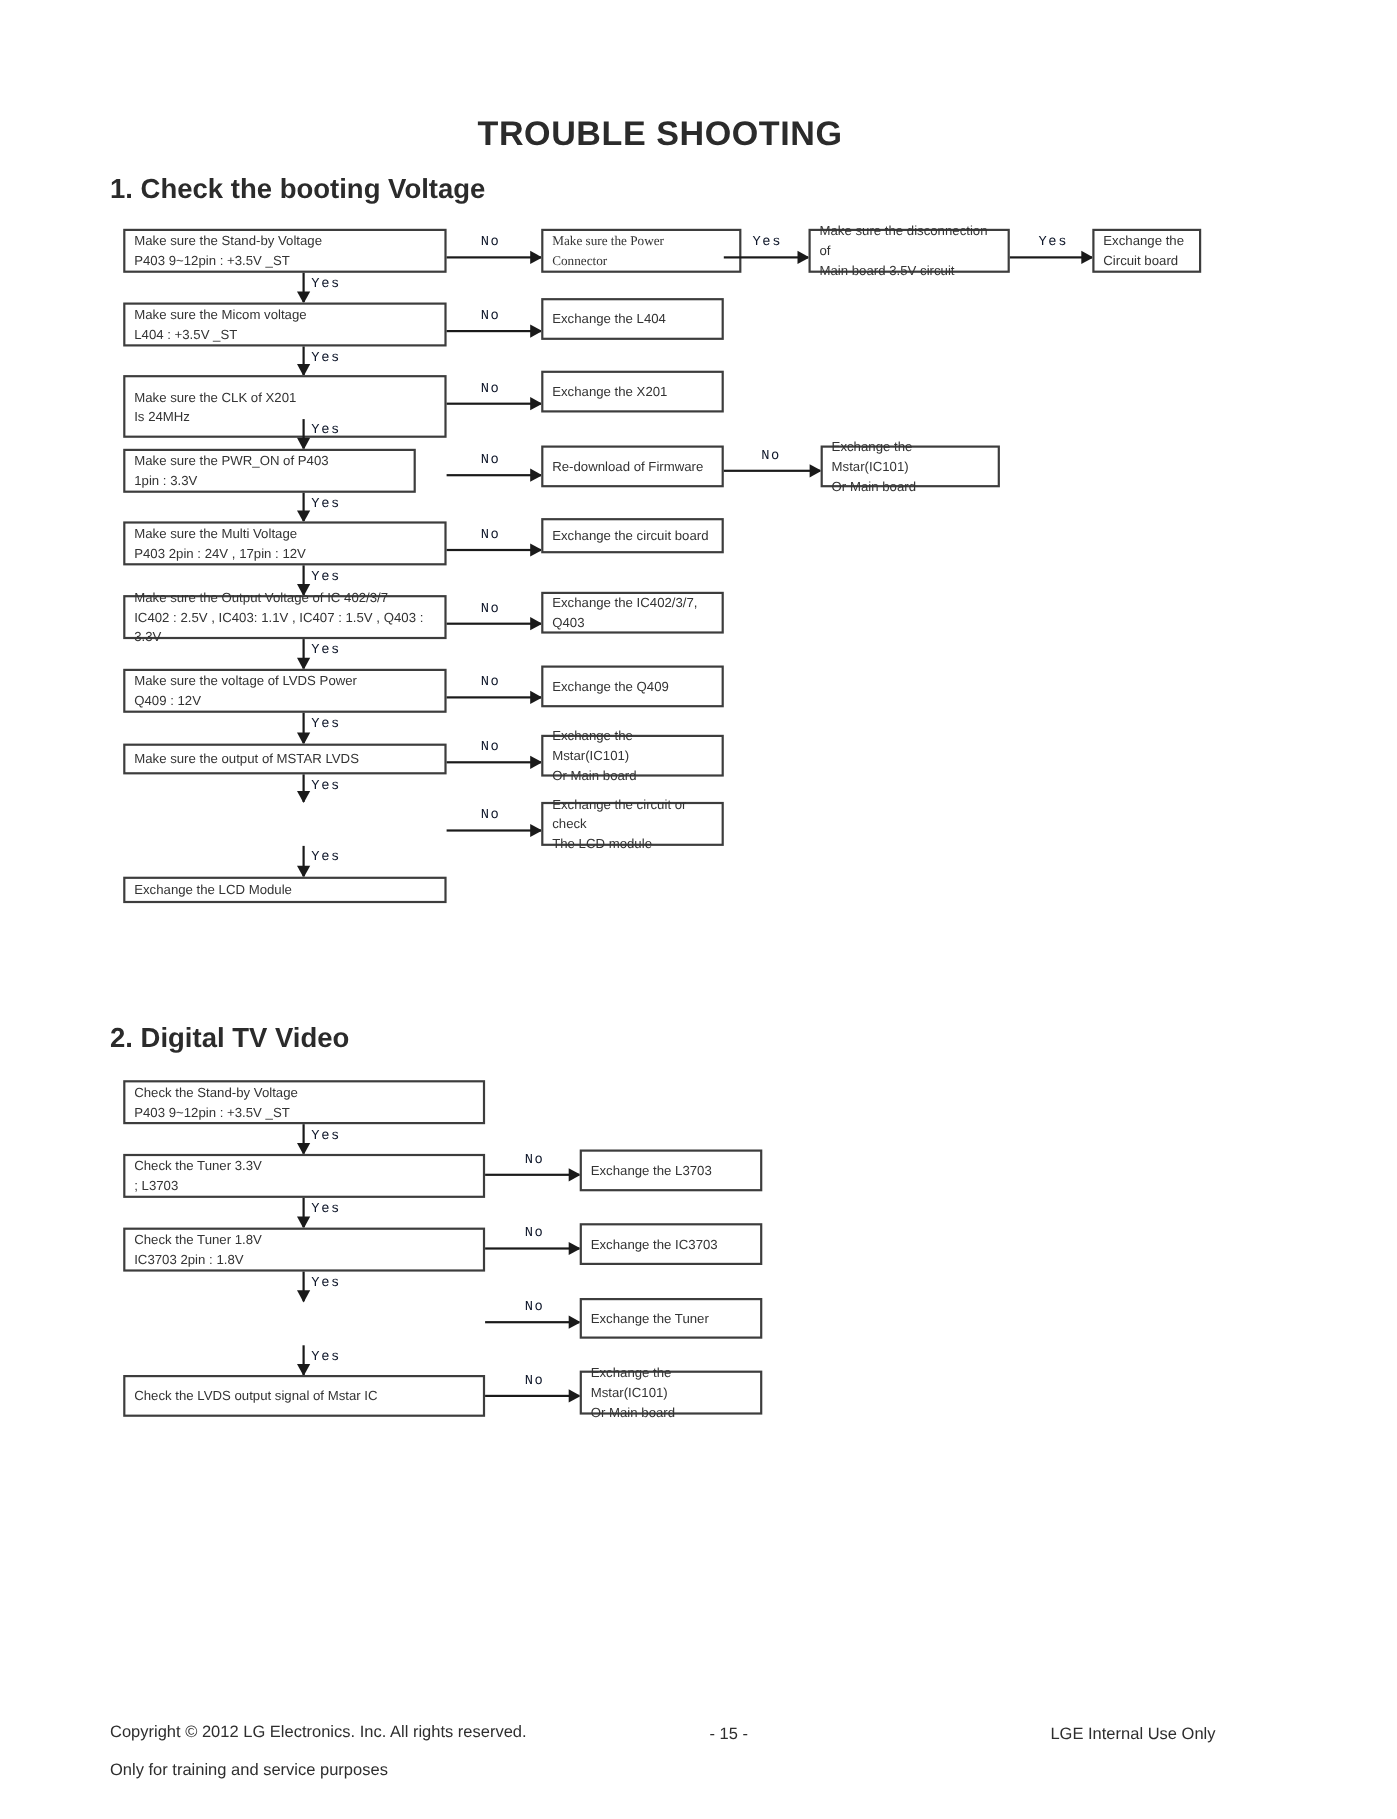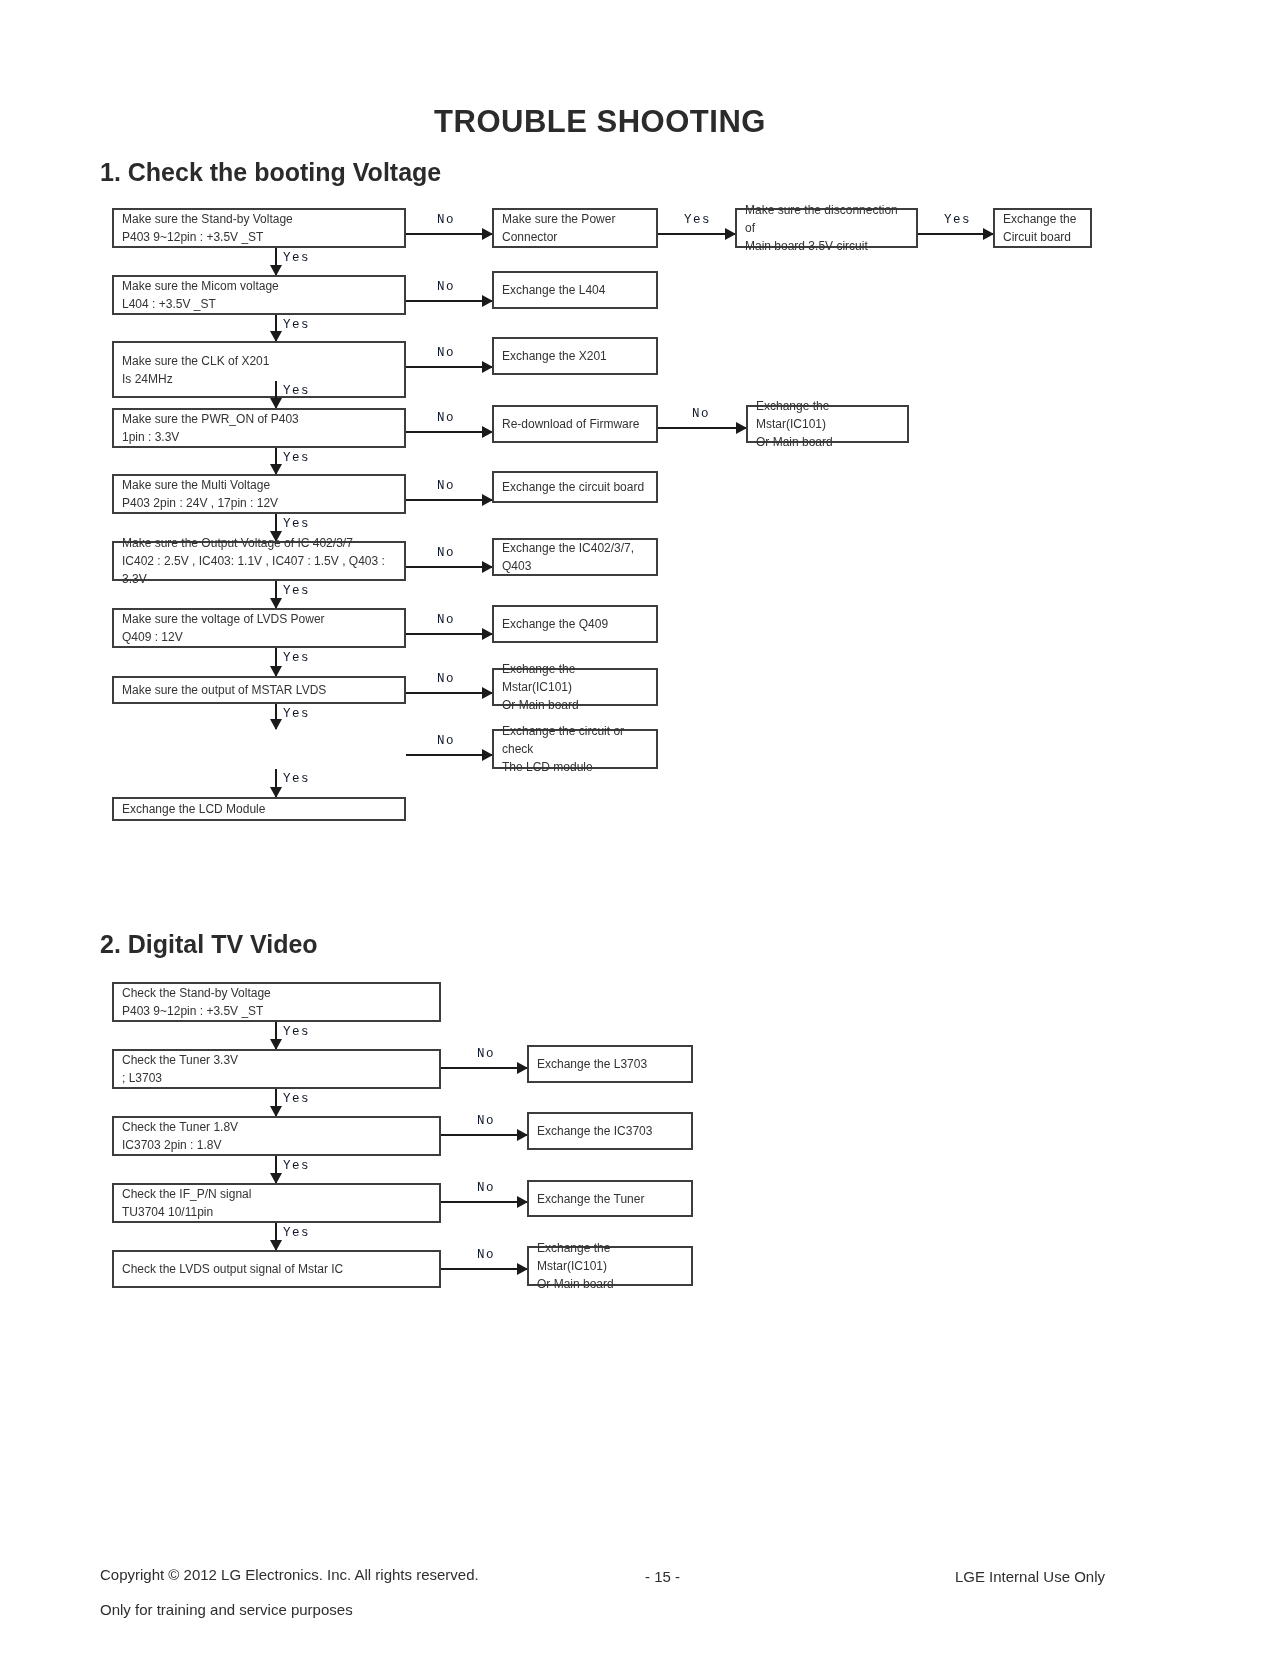--- a/index.html
+++ b/index.html
@@ -42,21 +42,21 @@
   <div class="title">TROUBLE SHOOTING</div>
 
   <div class="heading" style="left:100px; top:158px;">1. Check the booting Voltage</div>
 
   <div class="box" style="left:112px; top:208px; width:294px; height:40px;">
     <span>Make sure the Stand-by Voltage</span>
     <span>P403 9~12pin : +3.5V _ST</span>
   </div>
   <div class="harrow" style="left:406px; top:233px; width:86px;"></div>
   <div class="lbl" style="left:437px; top:213px;">No</div>
-  <div class="box" style="left:492px; top:208px; width:166px; height:40px;">
+  <div class="box" style="left:492px; top:208px; width:182px; height:40px;font-family:Liberation Serif, serif;">
     <span>Make sure the Power</span>
     <span>Connector</span>
   </div>
   <div class="harrow" style="left:658px; top:233px; width:77px;"></div>
   <div class="lbl" style="left:684px; top:213px;">Yes</div>
   <div class="box" style="left:735px; top:208px; width:183px; height:40px;">
     <span>Make sure the disconnection of</span>
     <span>Main board 3.5V  circuit</span>
   </div>
   <div class="harrow" style="left:918px; top:233px; width:75px;"></div>
@@ -85,21 +85,21 @@
     <span>Is 24MHz</span>
   </div>
   <div class="harrow" style="left:406px; top:366px; width:86px;"></div>
   <div class="lbl" style="left:437px; top:346px;">No</div>
   <div class="box" style="left:492px; top:337px; width:166px; height:38px;">
     <span>Exchange the X201</span>
   </div>
   <div class="varrow" style="left:275px; top:381px; height:27px;"></div>
   <div class="lbl" style="left:283px; top:384px;">Yes</div>
 
-  <div class="box" style="left:112px; top:408px; width:294px; height:40px;">
+  <div class="box" style="left:112px; top:408px; width:266px; height:40px;">
     <span>Make sure the PWR_ON of P403</span>
     <span>1pin : 3.3V</span>
   </div>
   <div class="harrow" style="left:406px; top:431px; width:86px;"></div>
   <div class="lbl" style="left:437px; top:411px;">No</div>
   <div class="box" style="left:492px; top:405px; width:166px; height:38px;">
     <span>Re-download of Firmware</span>
   </div>
   <div class="harrow" style="left:658px; top:427px; width:88px;"></div>
   <div class="lbl" style="left:692px; top:407px;">No</div>
@@ -198,24 +198,20 @@
     <span>IC3703 2pin : 1.8V</span>
   </div>
   <div class="harrow" style="left:441px; top:1134px; width:86px;"></div>
   <div class="lbl" style="left:477px; top:1114px;">No</div>
   <div class="box" style="left:527px; top:1112px; width:166px; height:38px;">
     <span>Exchange the IC3703</span>
   </div>
   <div class="varrow" style="left:275px; top:1156px; height:27px;"></div>
   <div class="lbl" style="left:283px; top:1159px;">Yes</div>
 
-  <div class="box" style="left:112px; top:1183px; width:329px; height:40px;">
-    <span>Check the IF_P/N signal</span>
-    <span>TU3704 10/11pin</span>
-  </div>
   <div class="harrow" style="left:441px; top:1201px; width:86px;"></div>
   <div class="lbl" style="left:477px; top:1181px;">No</div>
   <div class="box" style="left:527px; top:1180px; width:166px; height:37px;">
     <span>Exchange the Tuner</span>
   </div>
   <div class="varrow" style="left:275px; top:1223px; height:27px;"></div>
   <div class="lbl" style="left:283px; top:1226px;">Yes</div>
 
   <div class="box" style="left:112px; top:1250px; width:329px; height:38px;">
     <span>Check the LVDS output signal of Mstar IC</span>

